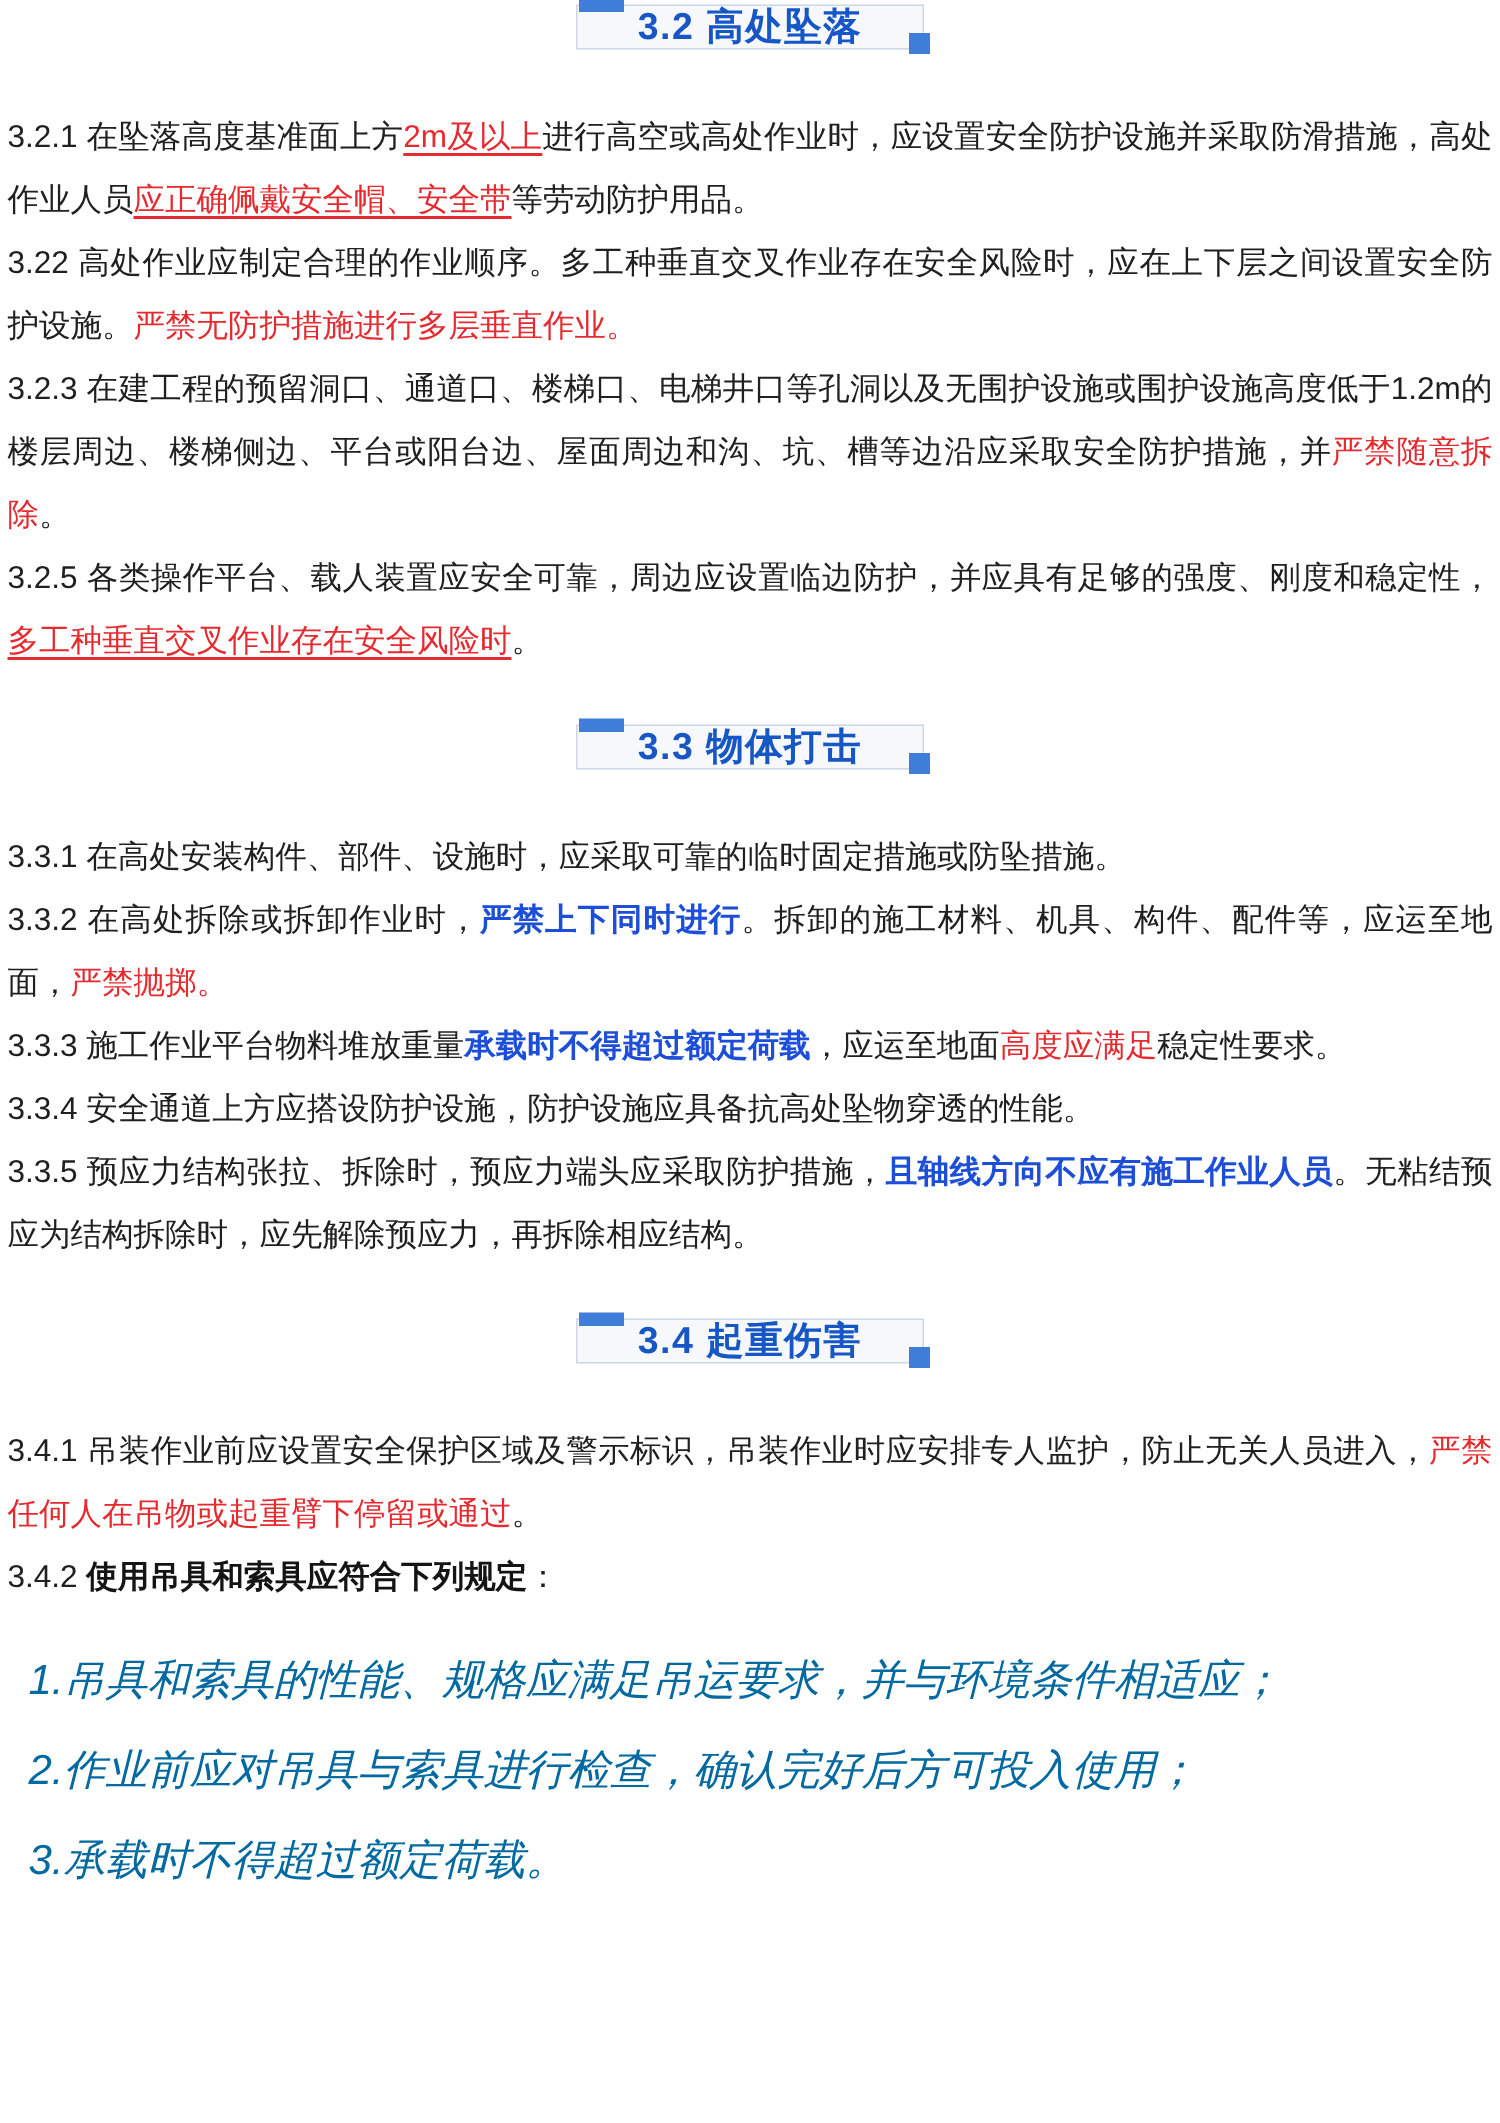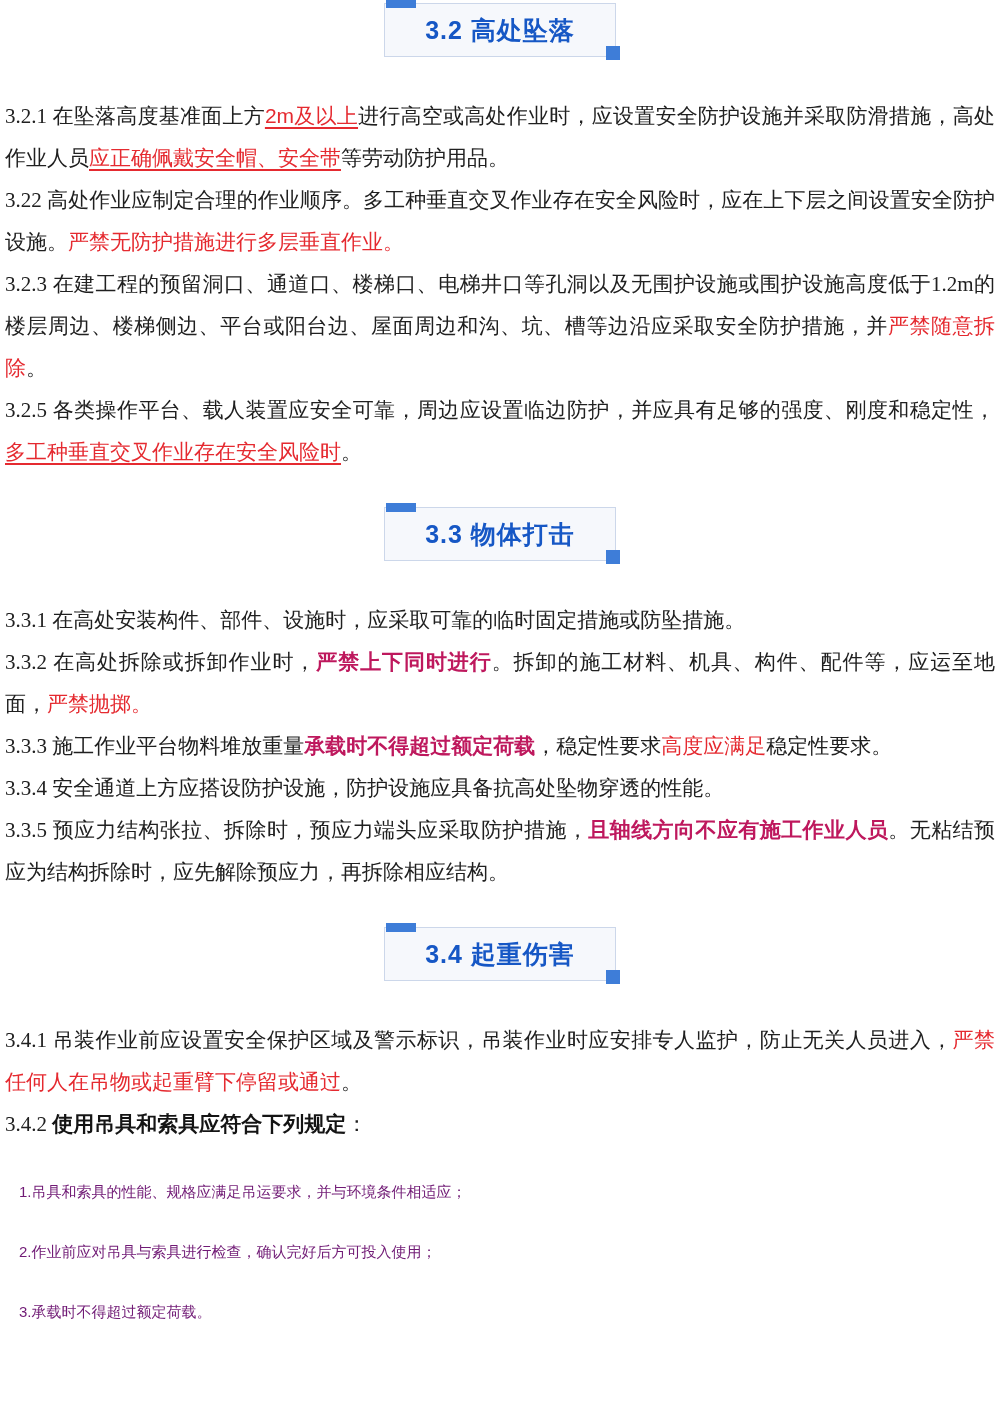--- a/index.html
+++ b/index.html
@@ -21,21 +21,21 @@
   .sec-header-wrap {
     display: flex;
     justify-content: center;
     margin: 34px 0 38px 0;
   }
   .sec-header-wrap.first { margin-top: 0; }
   .sec-box {
     position: relative;
     background: #f6f8fc;
     border: 1px solid #ccd7ea;
-    padding: 12px 40px;
+    padding: 0 40px;
     min-width: 143px;
     text-align: center;
   }
   .sec-title {
     font-size: 25px;
     font-weight: bold;
     color: #1657c5;
     letter-spacing: 1px;
     line-height: 28px;
     white-space: nowrap;
@@ -60,41 +60,42 @@
   
   .paras { margin: 0; }
   .para {
     margin: 0;
     font-size: 21px;
     line-height: 42px;
     text-align: justify;
     text-justify: inter-ideograph;
     word-break: break-all;
   }
-  .run.n  { color: #202020; font-family: Liberation Serif, serif; }
+  .run.n  { color: #202020; }
   .run.b  { color: #141414; font-weight: bold; }
   .run.r  { color: #e52a30; margin-top: 37px; }
-  .run.rb { color: #be185d; font-weight: bold; }
+  .run.rb { color: #1d4ed8; font-weight: bold; }
   .run.ru {
     color: #e52a30;
     text-decoration: underline;
     text-decoration-color: #e52a30;
     text-decoration-thickness: 1.5px;
     text-underline-offset: 4px;
   }
   .run.hl { background: #fbead8; }
 
   
   .list { margin-top: 26px; }
   .list-item {
     margin: 0 0 18px 0;
     padding-left: 14px;
-    font-size: 15px;
+    font-size: 28px;
     line-height: 42px;
-    color: #701a75;
+    color: #0369a1;
+    font-style: italic;
   }
 </style>
 </head>
 <body>
 
 <div class="page">
   <main id="content">
       <section class="section">
         <div class="sec-header-wrap first">
           <div class="sec-box"><span class="corner-bar"></span><span class="sec-title">3.2 高处坠落</span><span class="corner-sq"></span></div>
@@ -106,21 +107,21 @@
           <p class="para"><span class="run n">3.2.5 各类操作平台、载人装置应安全可靠，周边应设置临边防护，并应具有足够的强度、刚度和稳定性，</span><span class="run ru">多工种垂直交叉作业存在安全风险时</span><span class="run n">。</span></p>
         </div>
       </section>
       <section class="section">
         <div class="sec-header-wrap">
           <div class="sec-box"><span class="corner-bar"></span><span class="sec-title">3.3 物体打击</span><span class="corner-sq"></span></div>
         </div>
         <div class="paras">
           <p class="para"><span class="run n">3.3.1 在高处安装构件、部件、设施时，应采取可靠的临时固定措施或防坠措施。</span></p>
           <p class="para"><span class="run n">3.3.2 在高处拆除或拆卸作业时，</span><span class="run rb">严禁上下同时进行</span><span class="run n">。拆卸的施工材料、机具、构件、配件等，应运至地面，</span><span class="run r">严禁抛掷</span><span class="run r">。</span></p>
-          <p class="para"><span class="run n">3.3.3 施工作业平台物料堆放重量</span><span class="run rb">承载时不得超过额定荷载</span><span class="run n">，稳定性要求</span><span class="run r">高度应满足</span><span class="run n">稳定性要求。</span></p>
+          <p class="para"><span class="run n">3.3.3 施工作业平台物料堆放重量</span><span class="run rb">承载时不得超过额定荷载</span><span class="run n">，应运至地面</span><span class="run r">高度应满足</span><span class="run n">稳定性要求。</span></p>
           <p class="para"><span class="run n">3.3.4 安全通道上方应搭设防护设施，防护设施应具备抗高处坠物穿透的性能。</span></p>
           <p class="para"><span class="run n">3.3.5 预应力结构张拉、拆除时，预应力端头应采取防护措施，</span><span class="run rb">且轴线方向不应有施工作业人员</span><span class="run n">。无粘结预应为结构拆除时，应先解除预应力，再拆除相应结构。</span></p>
         </div>
       </section>
       <section class="section">
         <div class="sec-header-wrap">
           <div class="sec-box"><span class="corner-bar"></span><span class="sec-title">3.4 起重伤害</span><span class="corner-sq"></span></div>
         </div>
         <div class="paras">
           <p class="para"><span class="run n">3.4.1 吊装作业前应设置安全保护区域及警示标识，吊装作业时应安排专人监护，防止无关人员进入，</span><span class="run r">严禁任何人在吊物或起重臂下停留或通过</span><span class="run n">。</span></p>

